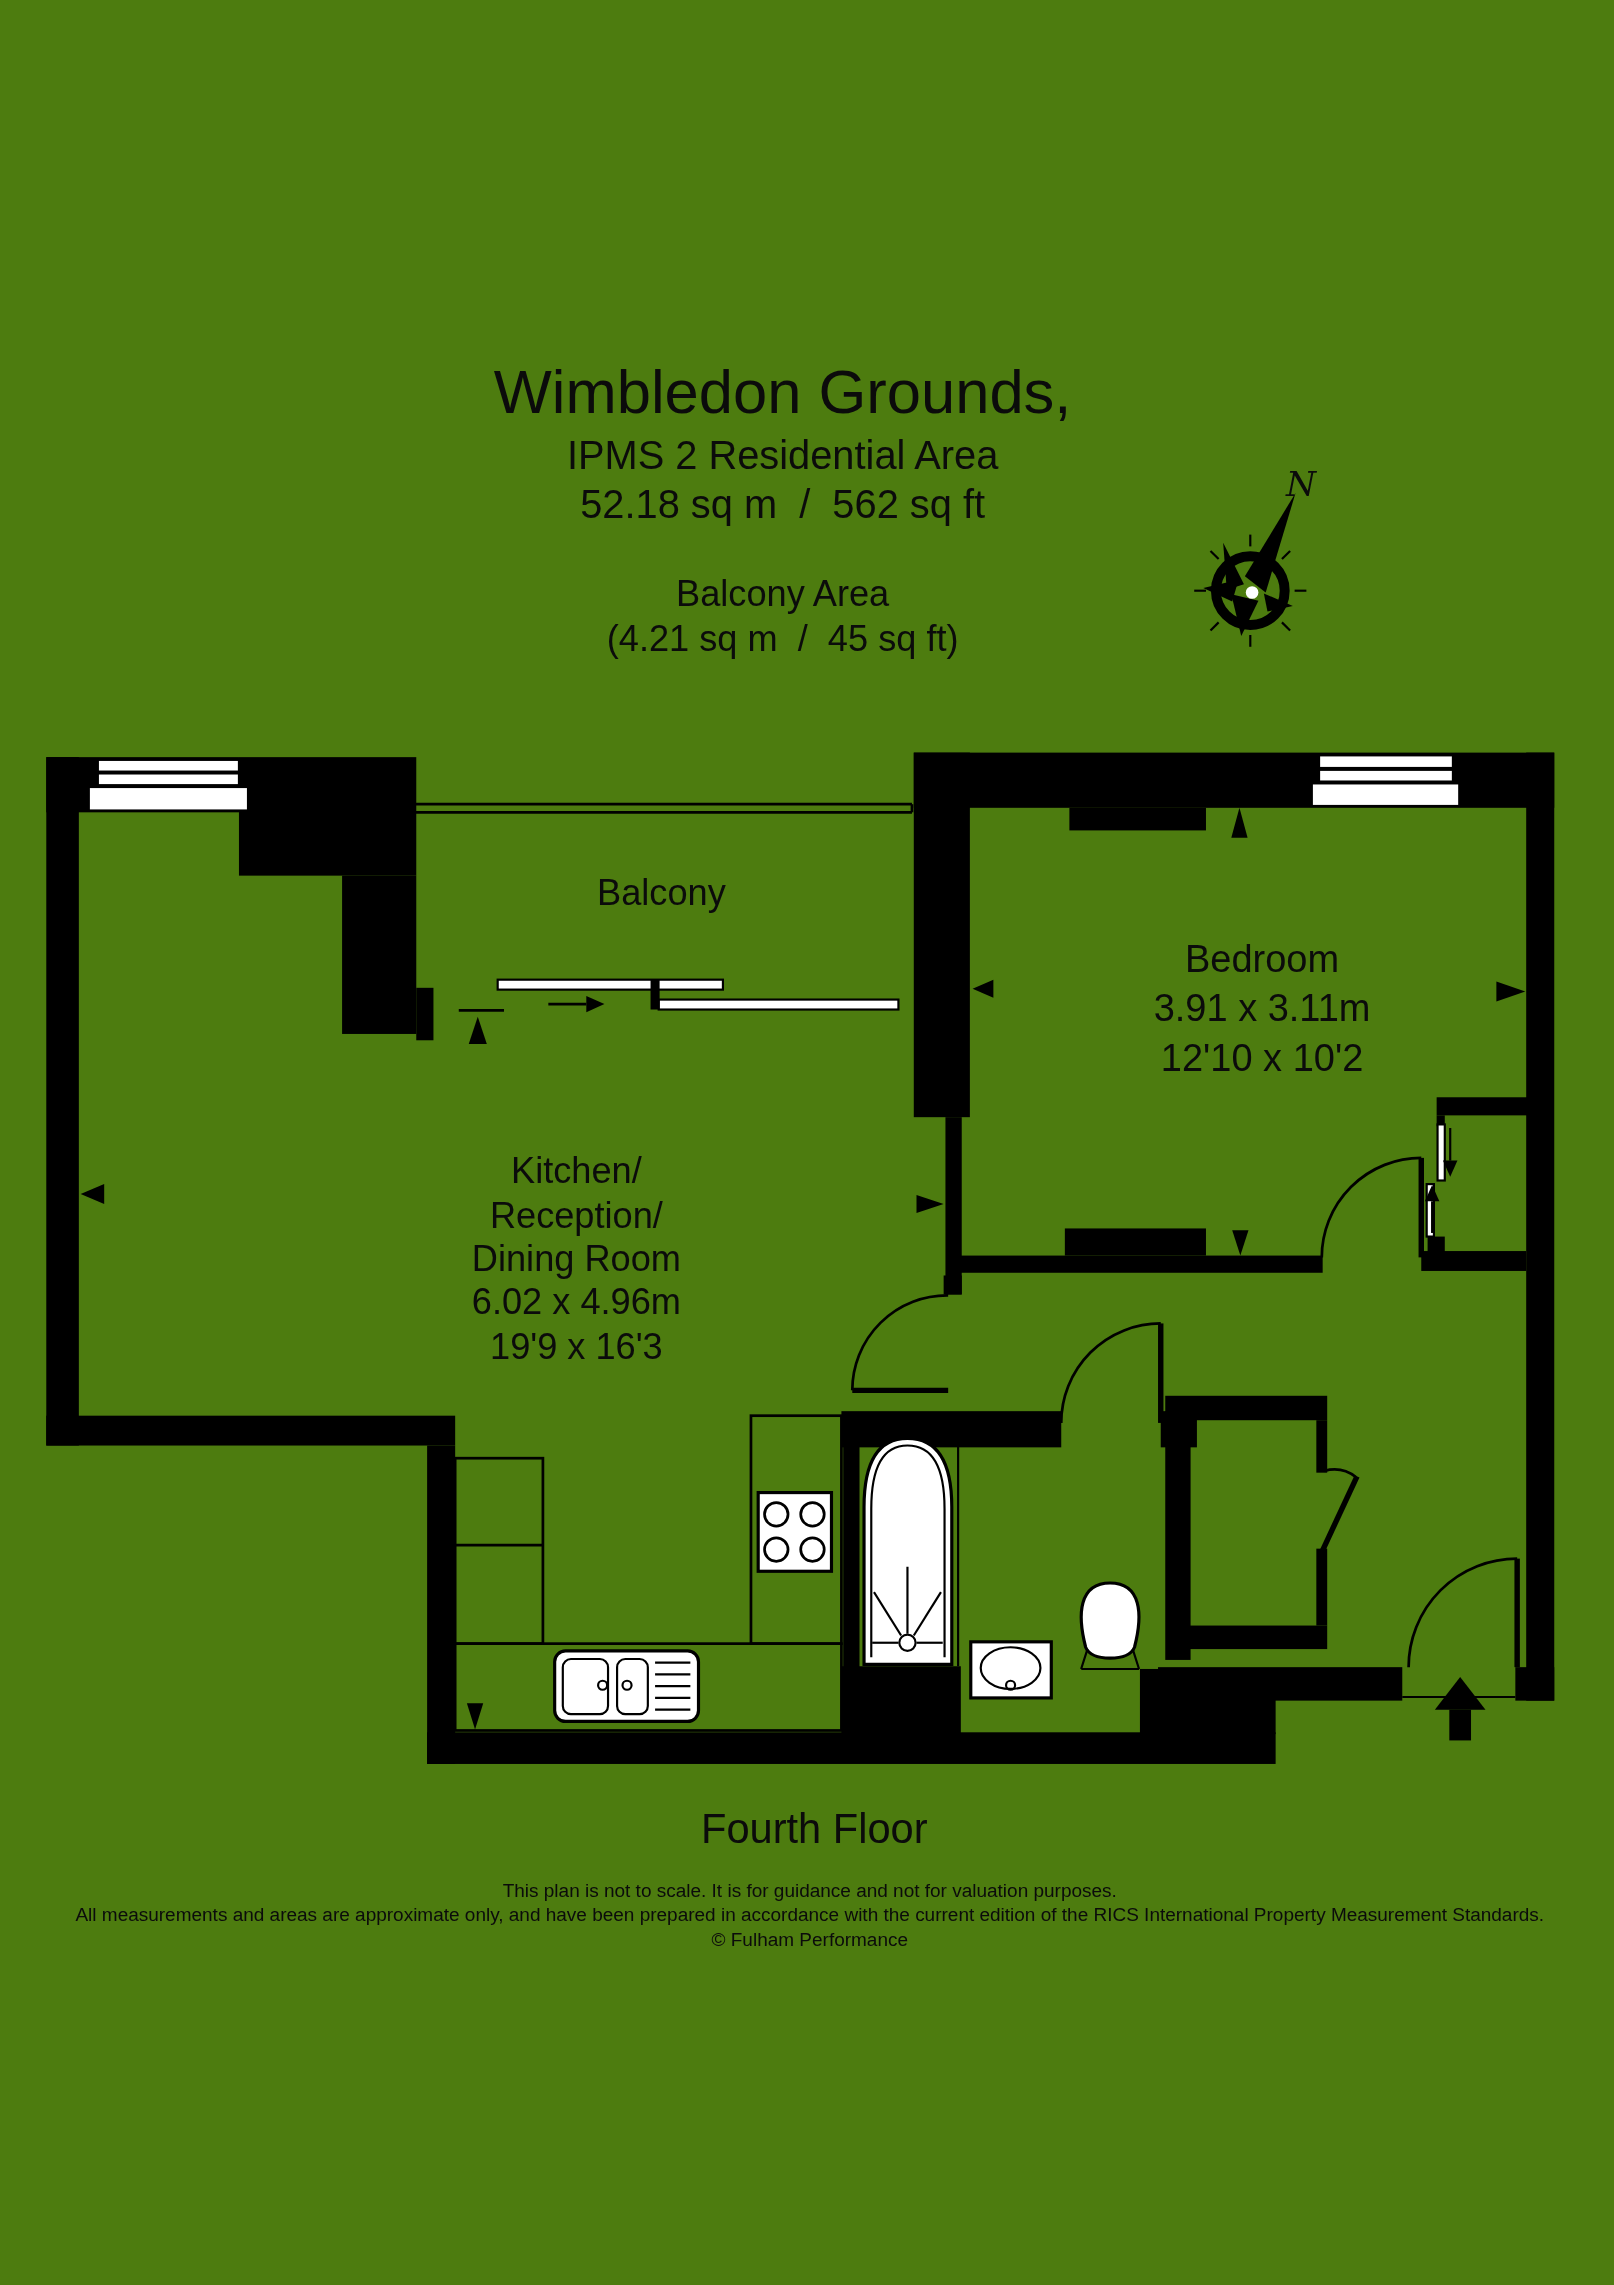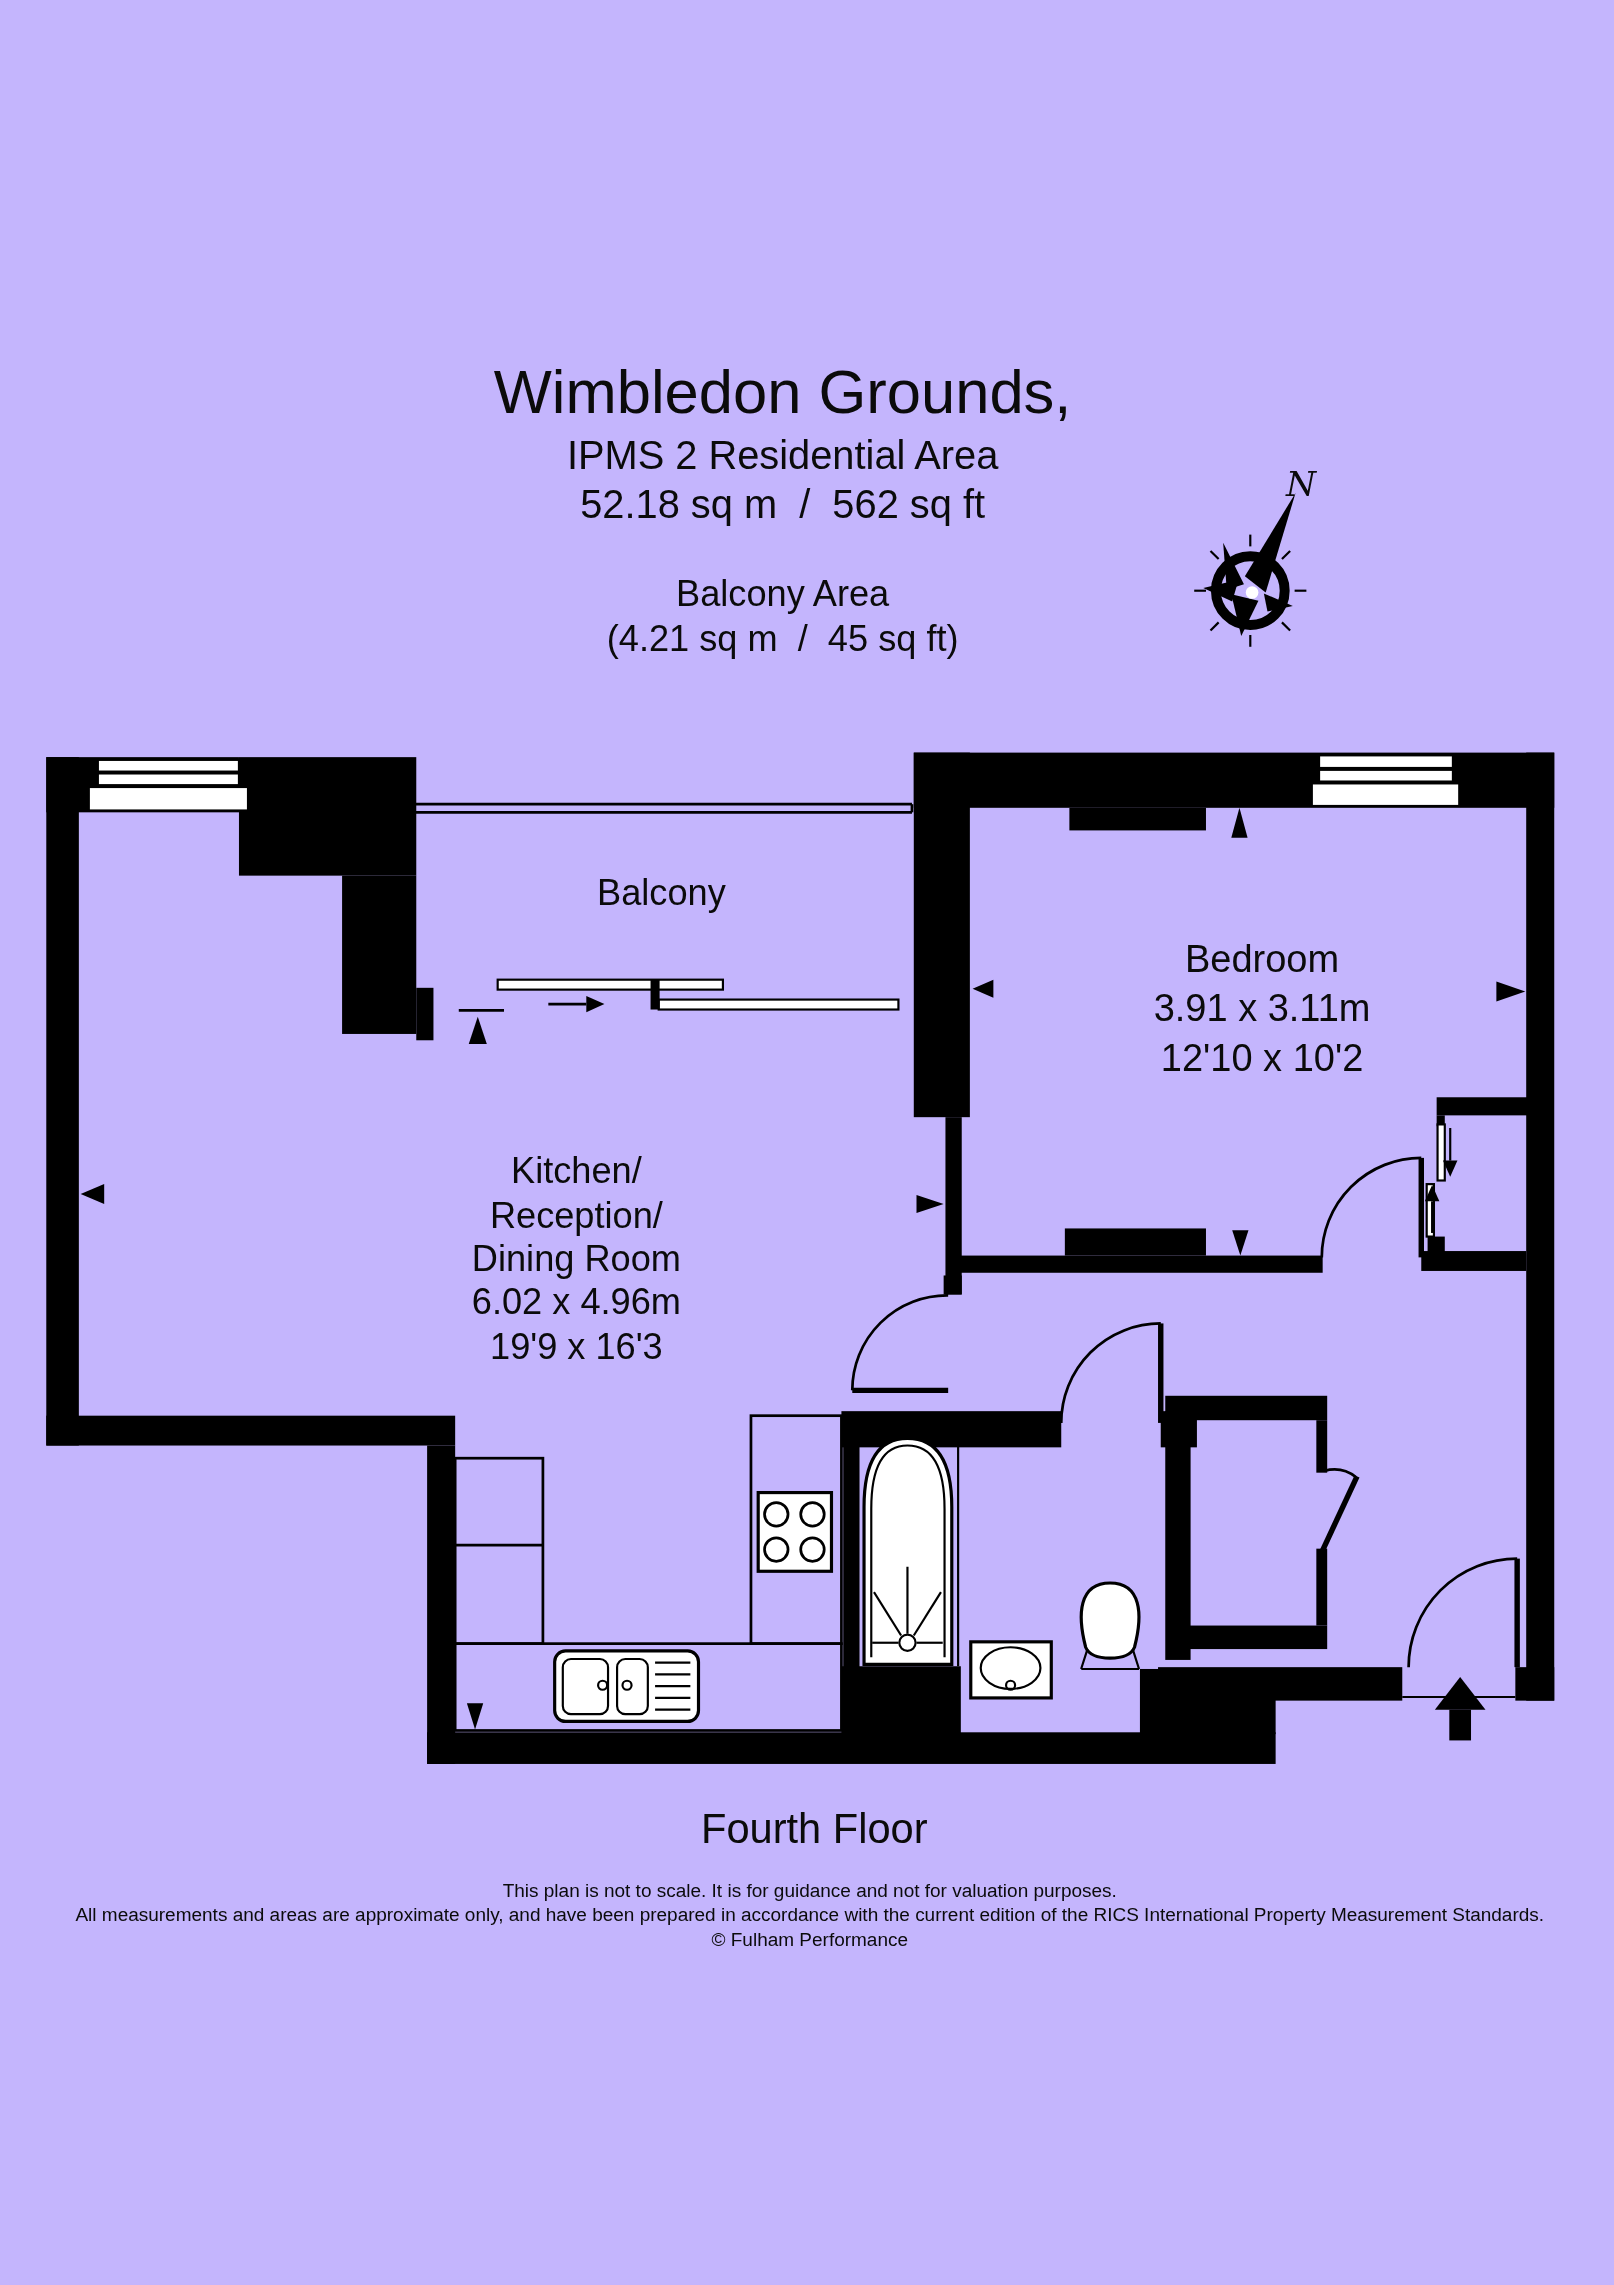--- a/index.html
+++ b/index.html
@@ -1,16 +1,16 @@
 <!DOCTYPE html>
 <html style="font-size:14.5px"><head>
 <meta charset="utf-8">
 <style>
   html,body{margin:0;padding:0;background:#fff;}
-  #page{position:relative;width:1615px;height:2285px;background:#c4b5fd;overflow:hidden;
+  #page{position:relative;width:1615px;height:2285px;background:#4d7c0f;overflow:hidden;
         font-family:"Liberation Sans",sans-serif;}
   svg{position:absolute;left:0;top:0;}
   svg text{fill:#0b0b0b;font-family:"Liberation Sans",sans-serif;white-space:pre;}
   .wall{fill:#000;stroke:none;}
   .thin{fill:none;stroke:#000;stroke-width:3;}
   .thin2{fill:none;stroke:#000;stroke-width:2.4;}
   .leaf{fill:none;stroke:#000;stroke-width:6;}
   .arc{fill:none;stroke:#000;stroke-width:3;}
   .fix{fill:#fff;stroke:#000;stroke-width:3.5;}
   .mark{fill:#000;stroke:none;}

